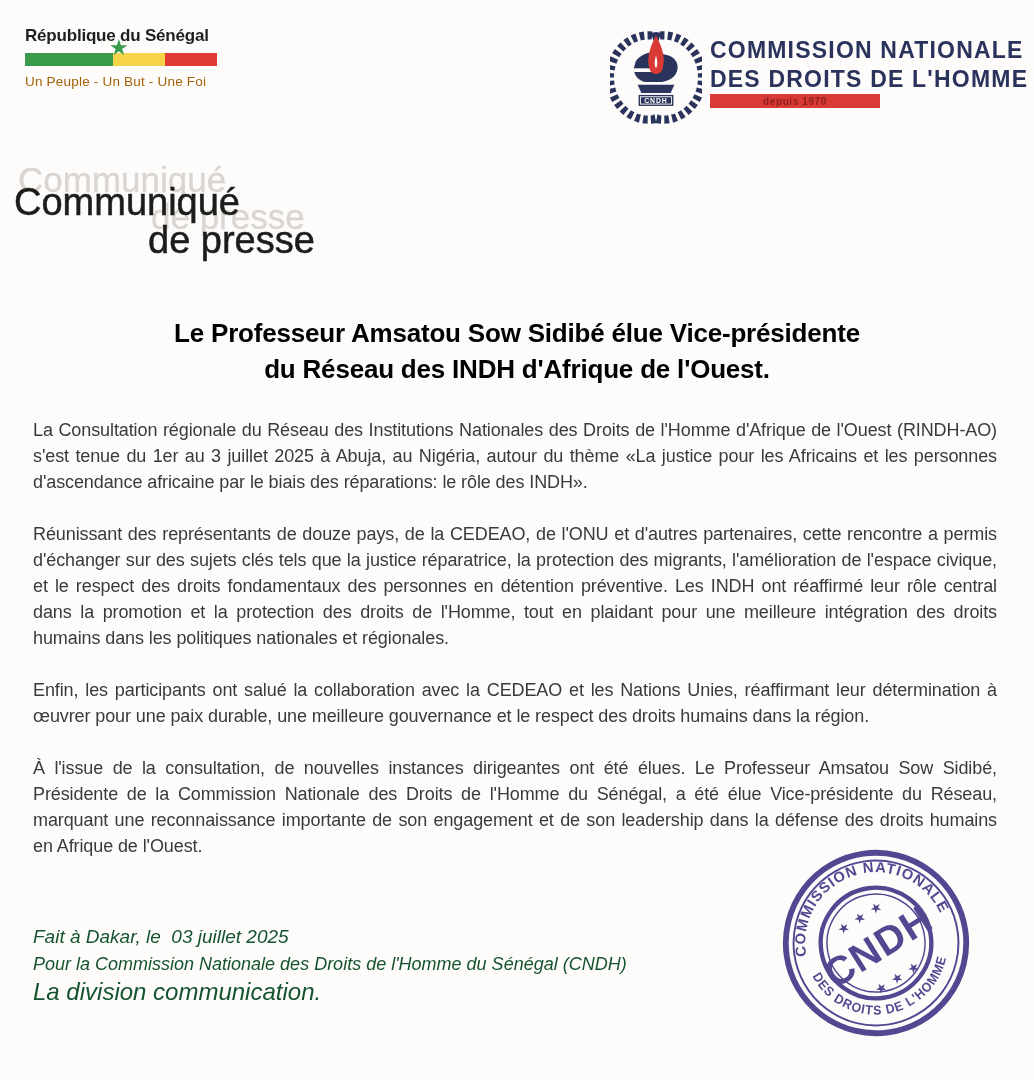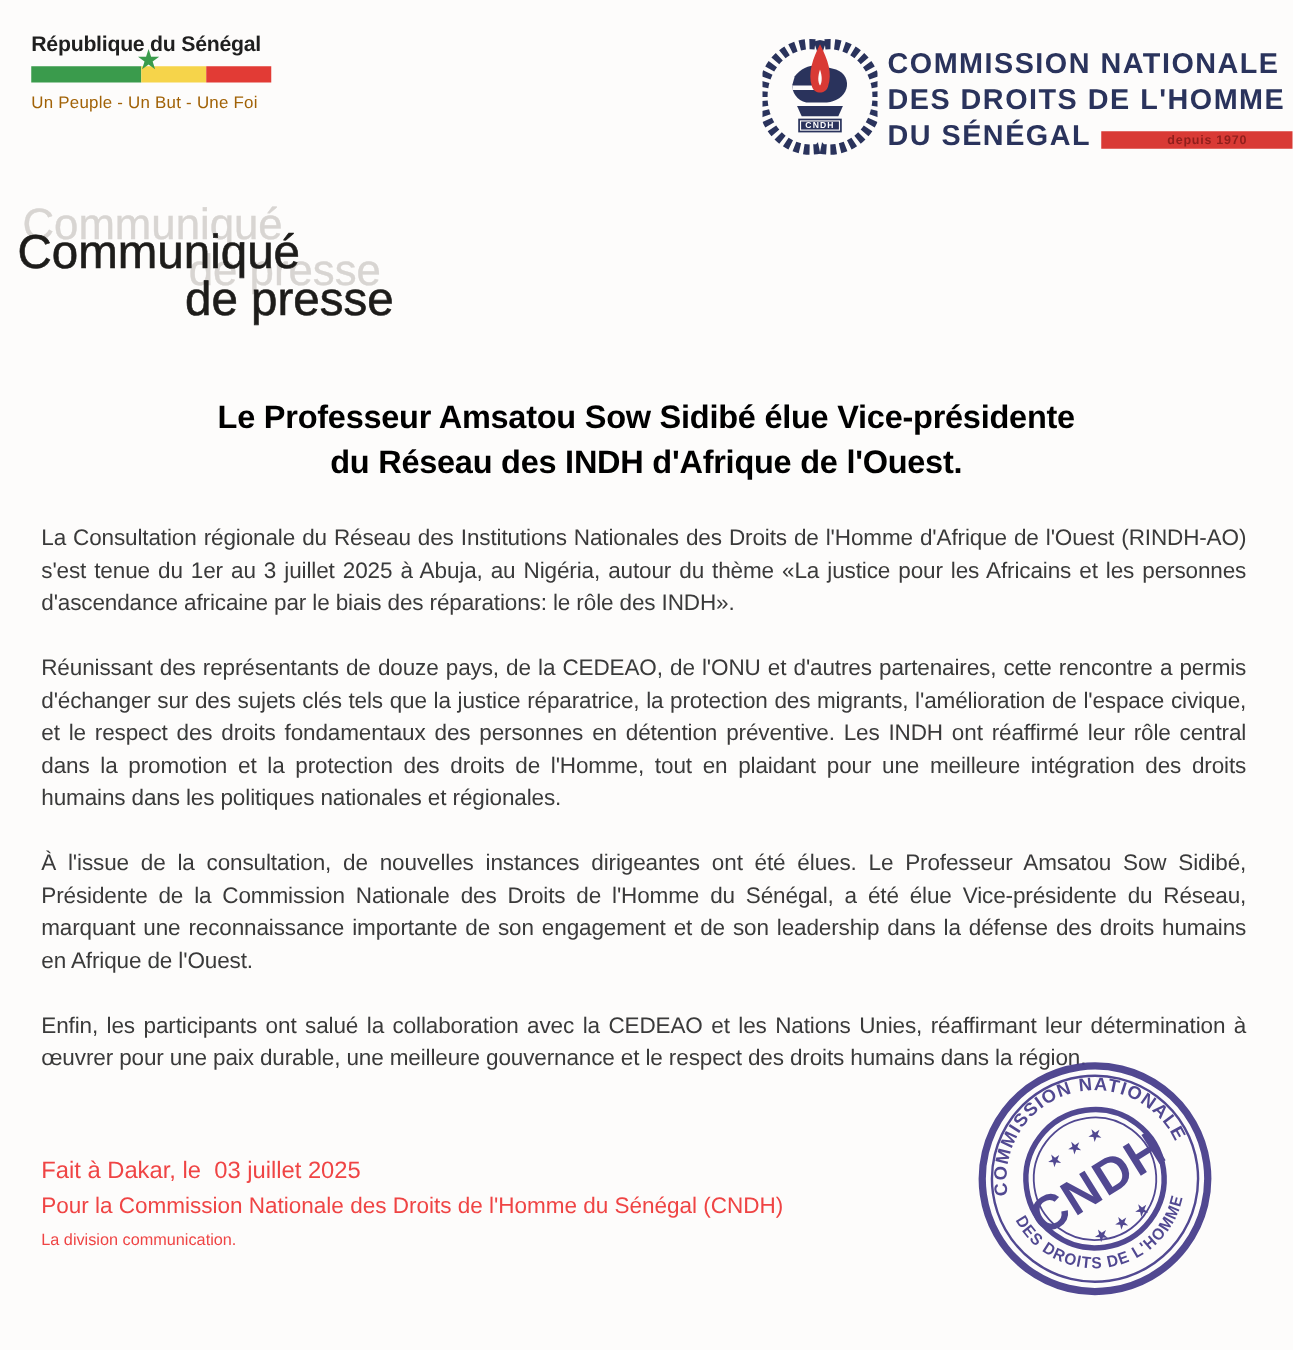--- a/index.html
+++ b/index.html
@@ -37,24 +37,24 @@
   
   .headline{left:0;top:315px;width:100%;text-align:center;font-size:26px;font-weight:700;
     color:#000000;line-height:36px;letter-spacing:-0.2px;}
 
   
   .body-text{left:33px;top:417px;width:969px;}
   .body-text p{margin:0 5px 26px 0;font-size:18px;line-height:26px;color:#3a3a3a;
     text-align:justify;letter-spacing:-0.1px;}
 
   
-  .footer{left:33px;top:922px;color:#ef4444;}
+  .footer{left:33px;top:922px;color:#14532d;font-style:italic;}
   .f1{font-size:19px;line-height:29px;white-space:pre;}
   .f2{font-size:18px;line-height:27px;text-align:center;}
-  .f3{font-size:13px;line-height:27px;}
+  .f3{font-size:24px;line-height:27px;}
 
   
   .stamp{left:779px;top:846px;width:194px;height:194px;transform:rotate(-8deg);opacity:0.94;}
 </style>
 </head>
 <body>
 
 <div class="abs hdr-left">
   <div class="rep-title">République du Sénégal</div>
   <div class="flag">
@@ -78,43 +78,42 @@
     <path fill="#fdfcfb" d="M50 30 C52 36 52 41 50 44 C48 41 48 36 50 30 Z"></path>
     <path fill="#2a335c" d="M30 62 L70 62 L66 71 L34 71 Z"></path>
     <rect x="31" y="73" width="38" height="12" fill="#2a335c"></rect>
     <rect x="33" y="75" width="34" height="8" fill="none" stroke="#fdfcfb" stroke-width="1"></rect>
     <text x="50" y="81.5" text-anchor="middle" font-size="7.5" font-weight="bold" fill="#ffffff" letter-spacing="1">CNDH</text>
   </svg>
   <div class="hdr-text">
     <div>COMMISSION NATIONALE</div>
     <div>DES DROITS DE L'HOMME</div>
     <div class="line3wrap">
-      <span>DU SÉNÉGAL</span>
       <span class="since-bar">depuis 1970</span>
     </div>
   </div>
 </div>
 
 <div class="abs title-block">
   <div class="ghost1">Communiqué</div>
   <div class="ghost2">de presse</div>
   <div class="main1">Communiqué</div>
   <div class="main2">de presse</div>
 </div>
 
 <div class="abs headline">
   <div>Le Professeur Amsatou Sow Sidibé élue Vice-présidente</div>
   <div>du Réseau des INDH d'Afrique de l'Ouest.</div>
 </div>
 
 <div class="abs body-text">
   <p>La Consultation régionale du Réseau des Institutions Nationales des Droits de l'Homme d'Afrique de l'Ouest (RINDH-AO) s'est tenue du 1er au 3 juillet 2025 à Abuja, au Nigéria, autour du thème «La justice pour les Africains et les personnes d'ascendance africaine par le biais des réparations: le rôle des INDH».</p>
   <p>Réunissant des représentants de douze pays, de la CEDEAO, de l'ONU et d'autres partenaires, cette rencontre a permis d'échanger sur des sujets clés tels que la justice réparatrice, la protection des migrants, l'amélioration de l'espace civique, et le respect des droits fondamentaux des personnes en détention préventive. Les INDH ont réaffirmé leur rôle central dans la promotion et la protection des droits de l'Homme, tout en plaidant pour une meilleure intégration des droits humains dans les politiques nationales et régionales.</p>
+  <p>Enfin, les participants ont salué la collaboration avec la CEDEAO et les Nations Unies, réaffirmant leur détermination à œuvrer pour une paix durable, une meilleure gouvernance et le respect des droits humains dans la région.</p>
   <p>À l'issue de la consultation, de nouvelles instances dirigeantes ont été élues. Le Professeur Amsatou Sow Sidibé, Présidente de la Commission Nationale des Droits de l'Homme du Sénégal, a été élue Vice-présidente du Réseau, marquant une reconnaissance importante de son engagement et de son leadership dans la défense des droits humains en Afrique de l'Ouest.</p>
-  <p>Enfin, les participants ont salué la collaboration avec la CEDEAO et les Nations Unies, réaffirmant leur détermination à œuvrer pour une paix durable, une meilleure gouvernance et le respect des droits humains dans la région.</p>
 </div>
 
 <div class="abs footer">
   <div class="f1">Fait à Dakar, le  03 juillet 2025</div>
   <div class="f2">Pour la Commission Nationale des Droits de l'Homme du Sénégal (CNDH)</div>
   <div class="f3">La division communication.</div>
 </div>
 
 <svg class="abs stamp" viewBox="0 0 200 200">
   <g fill="none" stroke="#473d8b">

